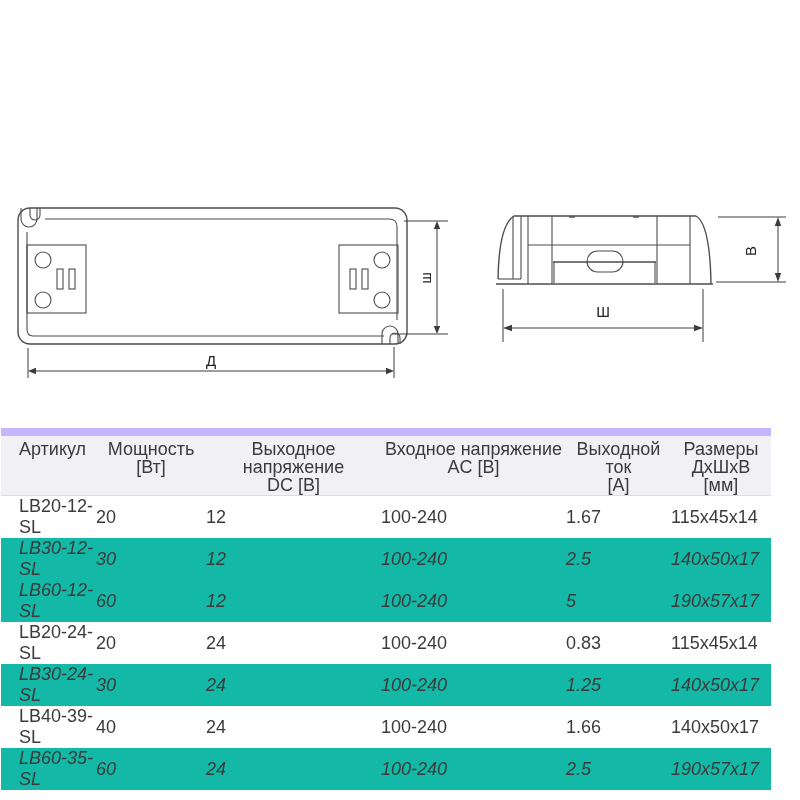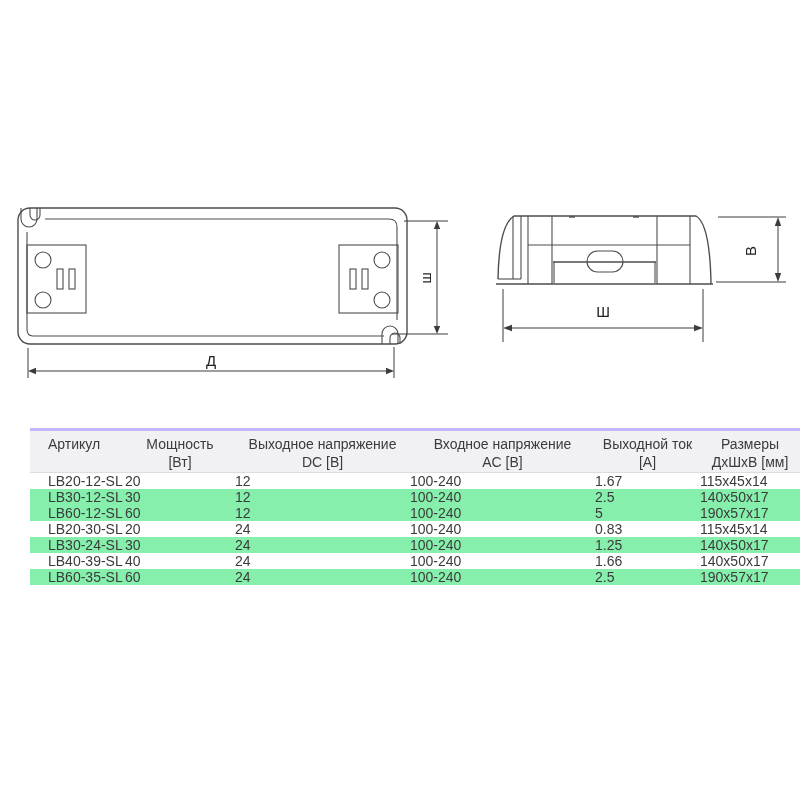--- a/index.html
+++ b/index.html
@@ -6,26 +6,26 @@
   .canvas{position:relative;width:800px;height:800px;background:#fff;overflow:hidden;
           font-family:"Liberation Sans",sans-serif;}
   .drawings{position:absolute;left:0;top:190px;width:800px;height:200px;}
   .drawings path,.drawings rect,.drawings line,.drawings circle{fill:none;stroke:#4d4d4d;stroke-width:1.1;}
   .drawings .thick{stroke-width:1.4;}
   .drawings .dim{stroke:#3c3c3c;stroke-width:1;}
   .drawings .arrow{fill:#3c3c3c;stroke:none;}
   .drawings text{fill:#222;font-family:"Liberation Sans",sans-serif;font-size:15px;stroke:none;}
   .drawings text.small{font-size:14px;}
 
-  table.spec{position:absolute;left:30px;top:428px;width:770px;border-collapse:collapse;
-             table-layout:fixed;font-size:14px;color:#3b3b3b;border-top:3px solid #c4b5fd;}
+  table.spec{position:absolute;left:1px;top:428px;width:770px;border-collapse:collapse;
+             table-layout:fixed;font-size:18px;color:#3b3b3b;border-top:8px solid #c4b5fd;}
   table.spec thead tr{height:42px;background:#f1f1f5;border-bottom:1px solid #dcdce2;}
   table.spec th{font-weight:400;vertical-align:top;padding-top:4px;line-height:18px;}
   table.spec tbody tr{height:16px;background:#ffffff;}
-  table.spec tbody tr.alt{background:#86efac;}
+  table.spec tbody tr.alt{background:#14b8a6;font-style:italic;}
   table.spec td{text-align:left;padding:0;}
   table.spec td.first,table.spec th.first{text-align:left;padding-left:18px;}
 </style>
 </head>
 <body>
 
 <div class="canvas">
 
   <svg class="drawings" viewBox="0 190 800 200">
 
@@ -171,21 +171,21 @@
       </tr>
       <tr class="alt">
         <td class="first">LB60-12-SL</td>
         <td>60</td>
         <td>12</td>
         <td>100-240</td>
         <td>5</td>
         <td>190x57x17</td>
       </tr>
       <tr>
-        <td class="first">LB20-30-SL</td>
+        <td class="first">LB20-24-SL</td>
         <td>20</td>
         <td>24</td>
         <td>100-240</td>
         <td>0.83</td>
         <td>115x45x14</td>
       </tr>
       <tr class="alt">
         <td class="first">LB30-24-SL</td>
         <td>30</td>
         <td>24</td>

